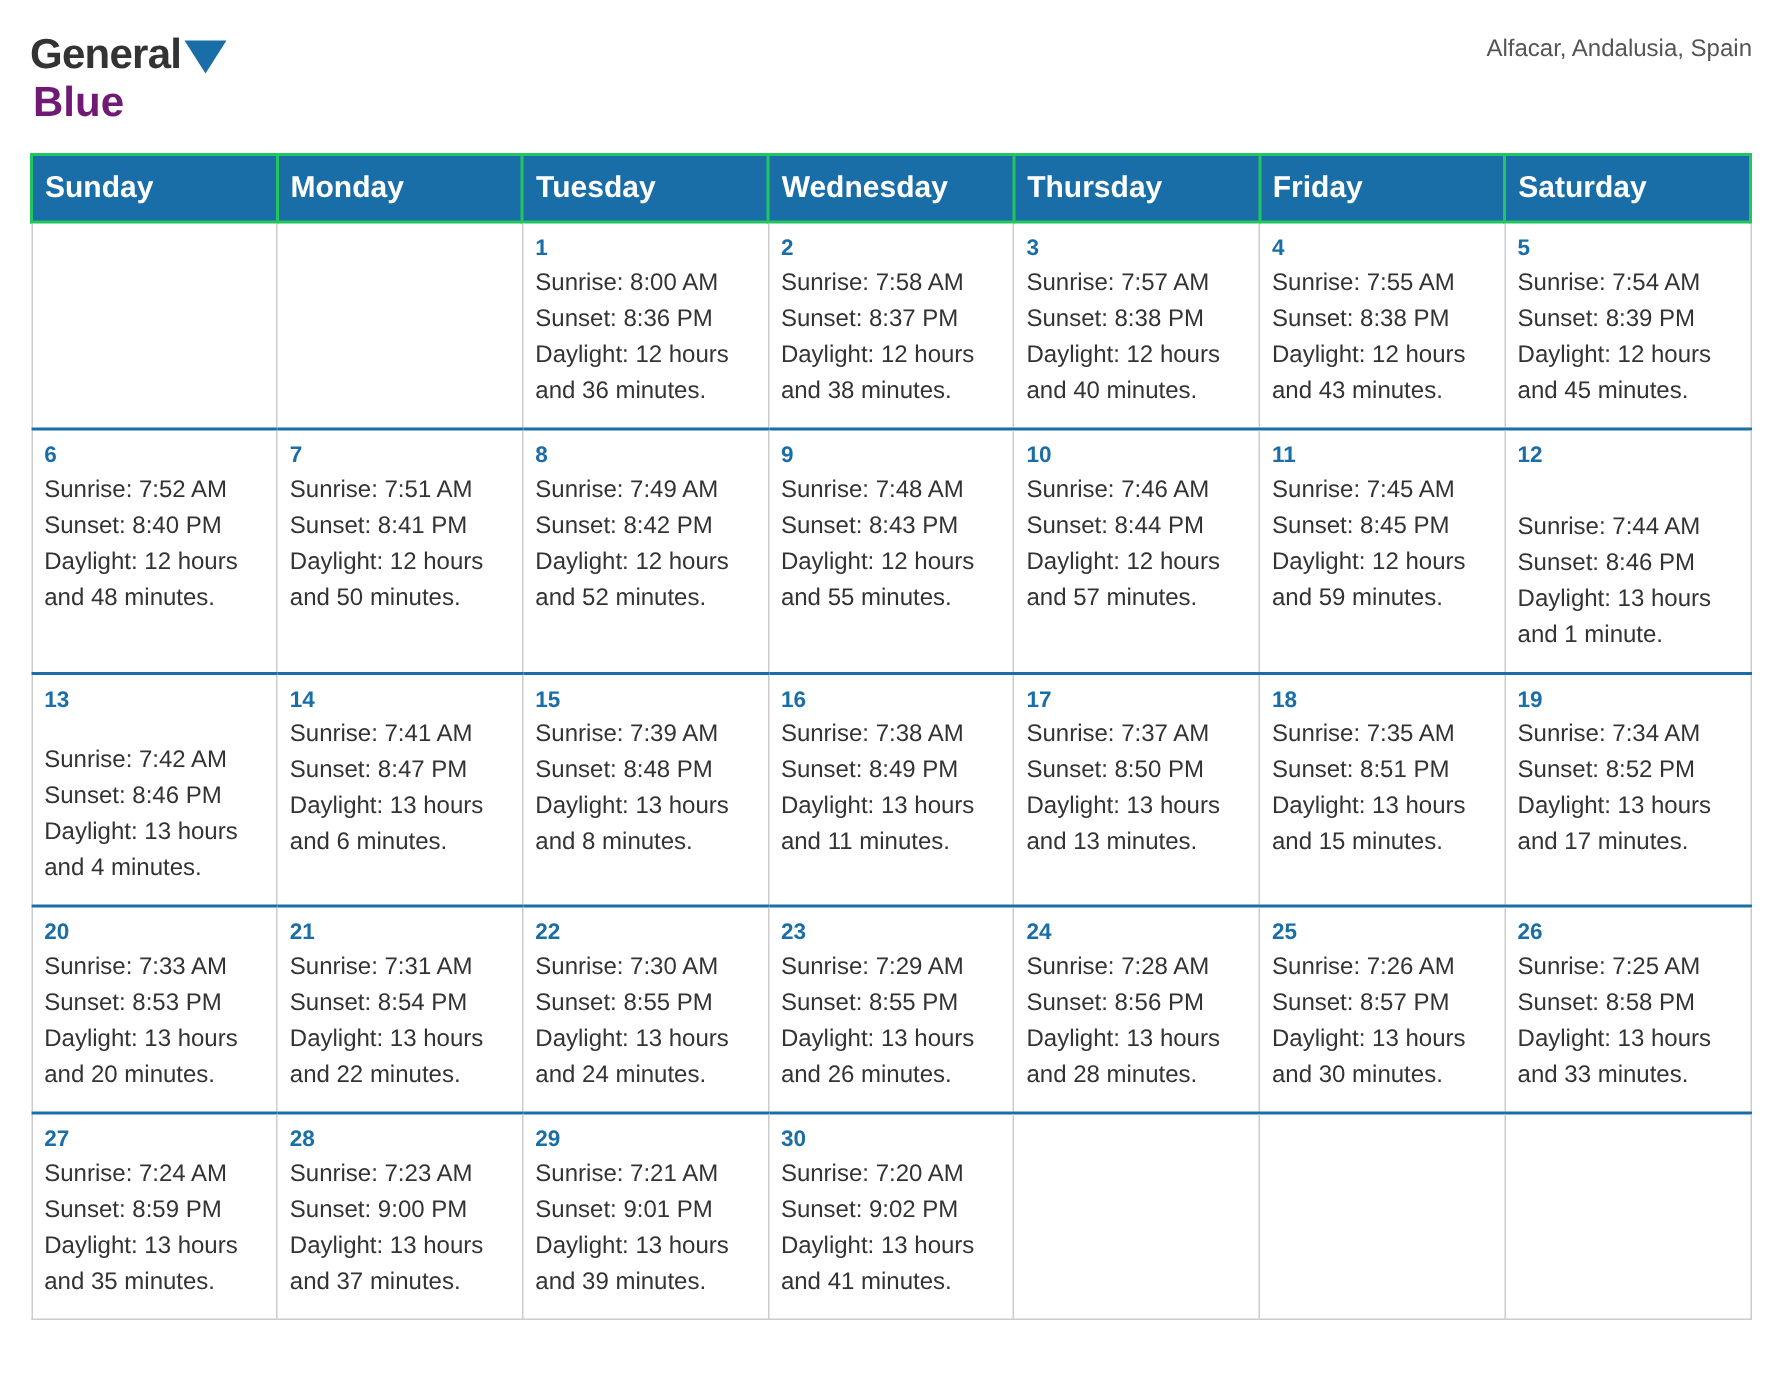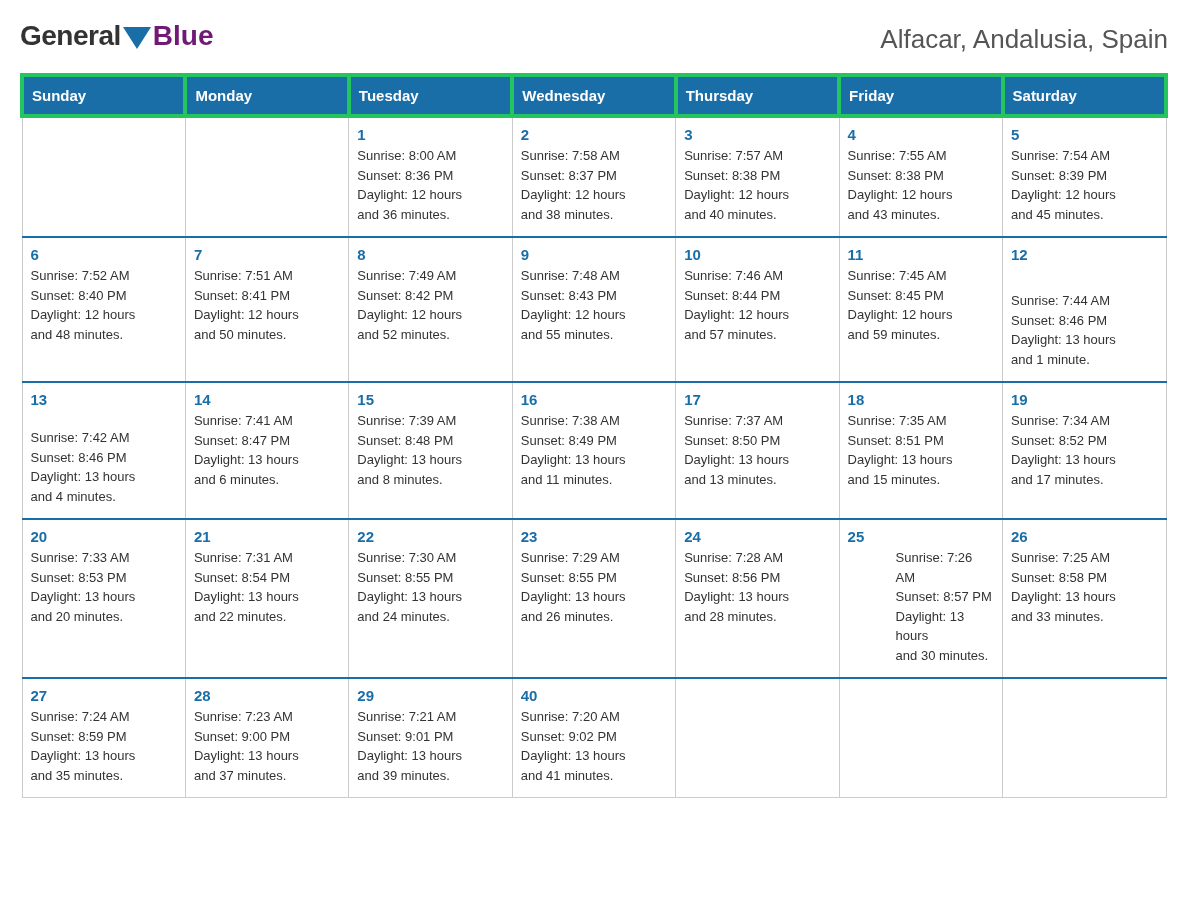--- a/index.html
+++ b/index.html
@@ -11,21 +11,21 @@
       padding: 20px;
     }
     .header {
       display: flex;
       justify-content: space-between;
       align-items: flex-start;
       margin-bottom: 18px;
     }
     .logo {
       display: flex;
-      flex-direction: row;
+      flex-direction: column;
       align-items: flex-start;
     }
     .logo-top {
       display: flex;
       align-items: center;
     }
     .logo-general {
       font-size: 28px;
       font-weight: bold;
       color: #333;
@@ -49,56 +49,56 @@
     .title-block {
       text-align: right;
     }
     .month-year {
       font-size: 52px;
       font-weight: normal;
       color: #222;
       line-height: 1.1;
     }
     .location {
-      font-size: 26px;
+      font-size: 16px;
       color: #555;
       margin-top: 4px;
     }
     .calendar-table {
       width: 100%;
       border-collapse: collapse;
       table-layout: fixed;
     }
     .calendar-table th {
       background-color: #1a6ea8;
       color: #fff;
-      font-size: 15px;
+      font-size: 20px;
       font-weight: bold;
       padding: 10px 8px;
       text-align: left;
-      border: 4px solid #22c55e;
+      border: 2px solid #22c55e;
     }
     .calendar-table td {
       vertical-align: top;
       padding: 8px 8px 12px 8px;
       border: 1px solid #ccc;
       font-size: 12.5px;
       color: #222;
       min-height: 100px;
       height: 110px;
     }
     .day-number {
       font-size: 15px;
       font-weight: bold;
       color: #1a6ea8;
       display: block;
       margin-bottom: 3px;
     }
     .day-info {
-      font-size: 13px;
+      font-size: 16px;
       color: #333;
       line-height: 1.5;
     }
     .empty-cell {
       background: #fff;
     }
     .row-divider td {
       border-top: 2px solid #1a6ea8;
     }
   </style>
@@ -303,21 +303,21 @@
         </td>
         <td>
           <span class="day-number">24</span>
           <div class="day-info" style="white-space: pre-line;">Sunrise: 7:28 AM
 Sunset: 8:56 PM
 Daylight: 13 hours
 and 28 minutes.</div>
         </td>
         <td>
           <span class="day-number">25</span>
-          <div class="day-info" style="white-space: pre-line; margin-left: 48px;">Sunrise: 7:26 AM
+          <div class="day-info" style="white-space: pre-line;">Sunrise: 7:26 AM
 Sunset: 8:57 PM
 Daylight: 13 hours
 and 30 minutes.</div>
         </td>
         <td>
           <span class="day-number">26</span>
           <div class="day-info" style="white-space: pre-line;">Sunrise: 7:25 AM
 Sunset: 8:58 PM
 Daylight: 13 hours
 and 33 minutes.</div>
@@ -339,21 +339,21 @@
 and 37 minutes.</div>
         </td>
         <td>
           <span class="day-number">29</span>
           <div class="day-info" style="white-space: pre-line;">Sunrise: 7:21 AM
 Sunset: 9:01 PM
 Daylight: 13 hours
 and 39 minutes.</div>
         </td>
         <td>
-          <span class="day-number">40</span>
+          <span class="day-number">30</span>
           <div class="day-info" style="white-space: pre-line;">Sunrise: 7:20 AM
 Sunset: 9:02 PM
 Daylight: 13 hours
 and 41 minutes.</div>
         </td>
         <td class="empty-cell"></td>
         <td class="empty-cell"></td>
         <td class="empty-cell"></td>
       </tr>
     </tbody>

